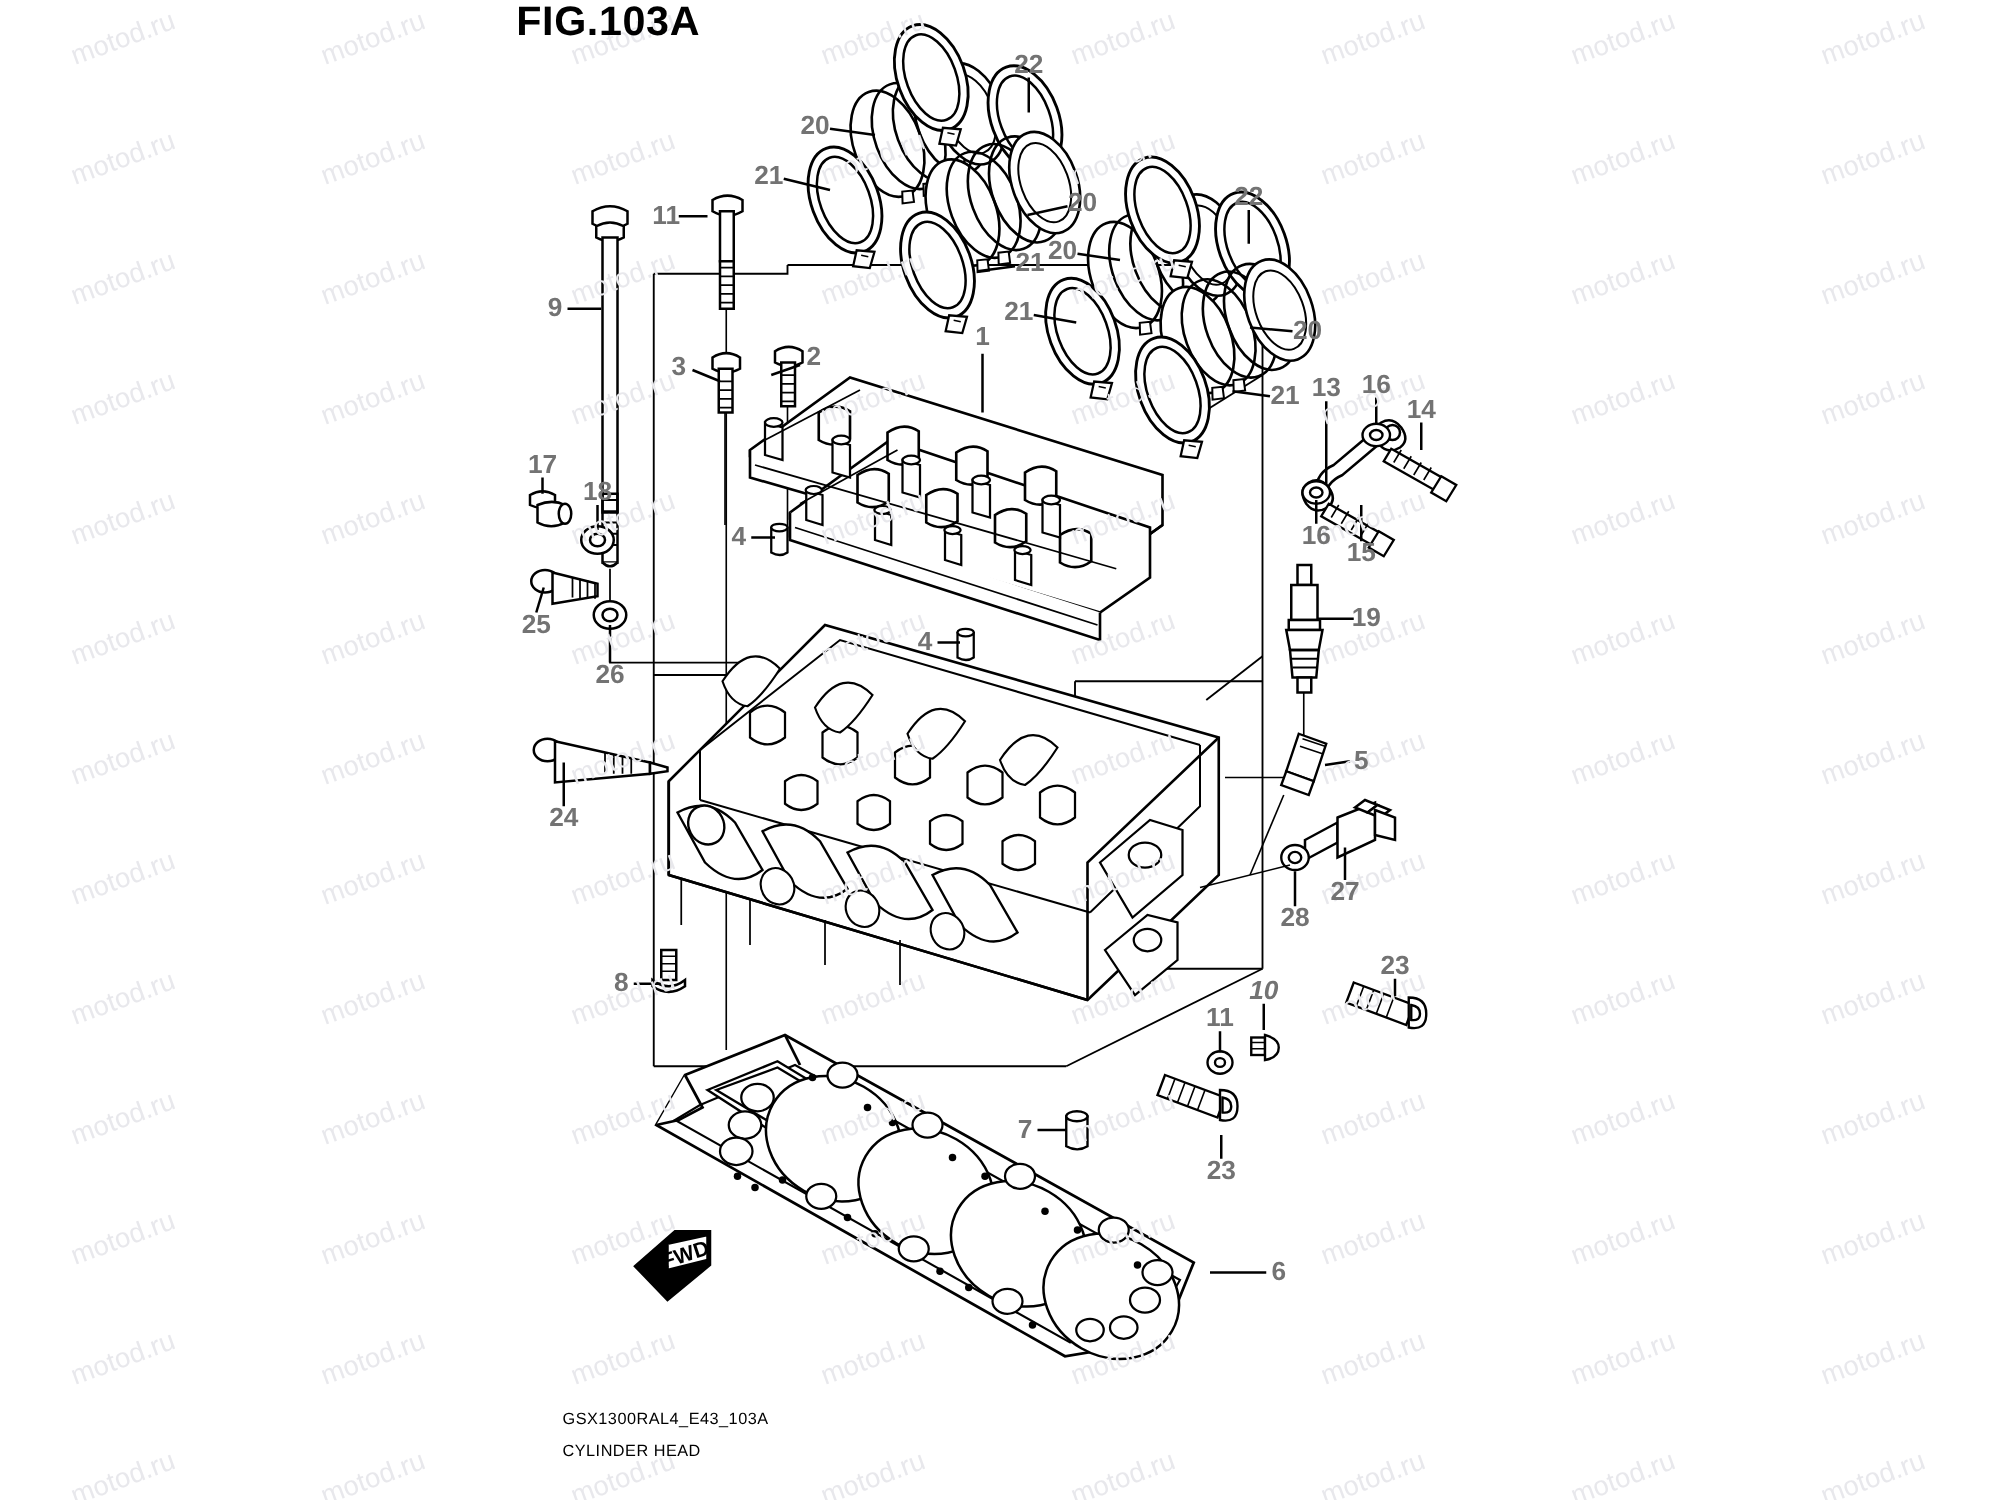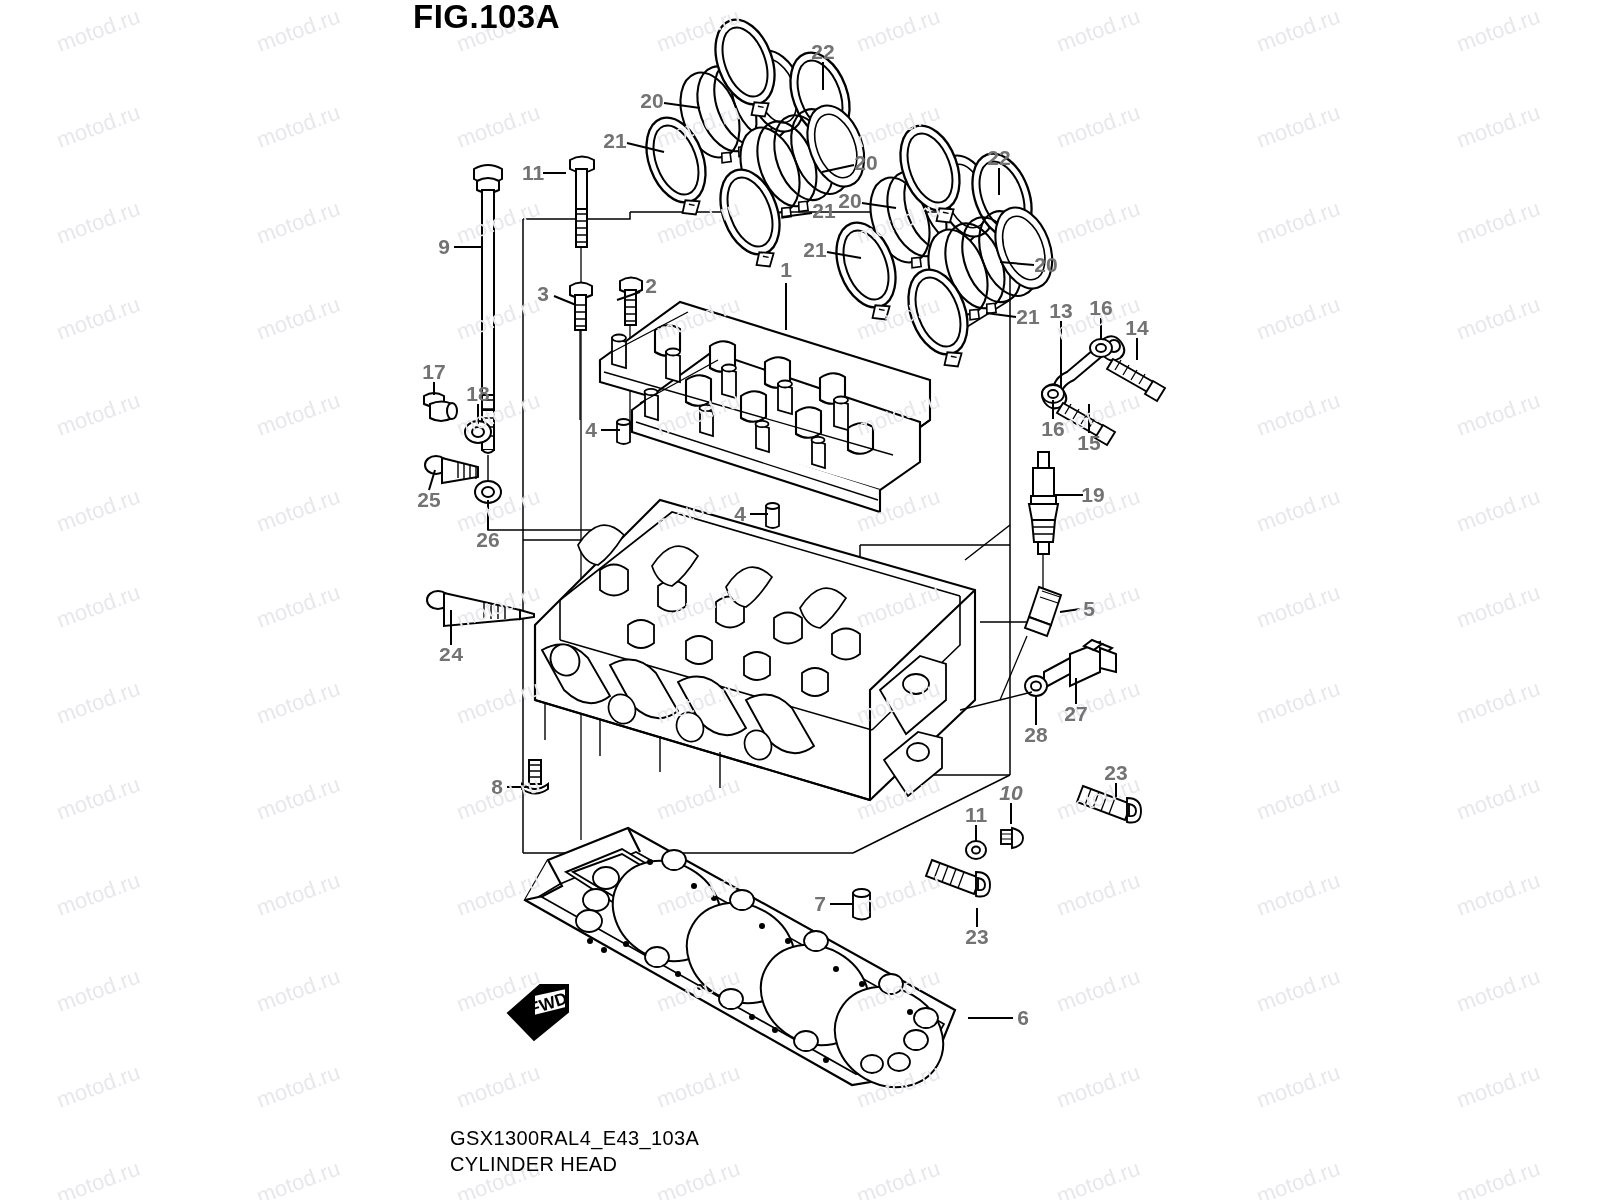--- a/index.html
+++ b/index.html
@@ -25,21 +25,21 @@
   .ttl{
     position:absolute;
     font-weight:bold;
     font-size:33px;
     letter-spacing:0.5px;
     color:#000;
     white-space:nowrap;
   }
   .cap{
     position:absolute;
-    font-size:20px;
+    font-size:13px;
     color:#000;
     white-space:nowrap;
     letter-spacing:0.4px;
   }
   .num{
     position:absolute;
     font-weight:bold;
     font-size:21px;
     color:#737373;
     white-space:nowrap;
@@ -755,20 +755,20 @@
       <div class="num" style="left: 850px; top: 201px;">20</div>
       <div class="num" style="left: 1046px; top: 265px;">20</div>
       <div class="num" style="left: 615px; top: 141px;">21</div>
       <div class="num" style="left: 824px; top: 211px;">21</div>
       <div class="num" style="left: 815px; top: 250px;">21</div>
       <div class="num" style="left: 1028px; top: 317px;">21</div>
       <div class="num" style="left: 823px; top: 52px;">22</div>
       <div class="num" style="left: 999px; top: 158px;">22</div>
       <div class="num" style="left: 1116px; top: 773px;">23</div>
       <div class="num" style="left: 977px; top: 937px;">23</div>
-      <div class="num" style="left: 451px; top: 655px; font-family: Liberation Mono, monospace;">24</div>
+      <div class="num" style="left: 451px; top: 655px;">24</div>
       <div class="num" style="left: 429px; top: 500px;">25</div>
       <div class="num" style="left: 488px; top: 540px;">26</div>
       <div class="num" style="left: 1076px; top: 714px;">27</div>
       <div class="num" style="left: 1036px; top: 735px;">28</div>
     </div>
 
 </div>
 
 </body></html>

